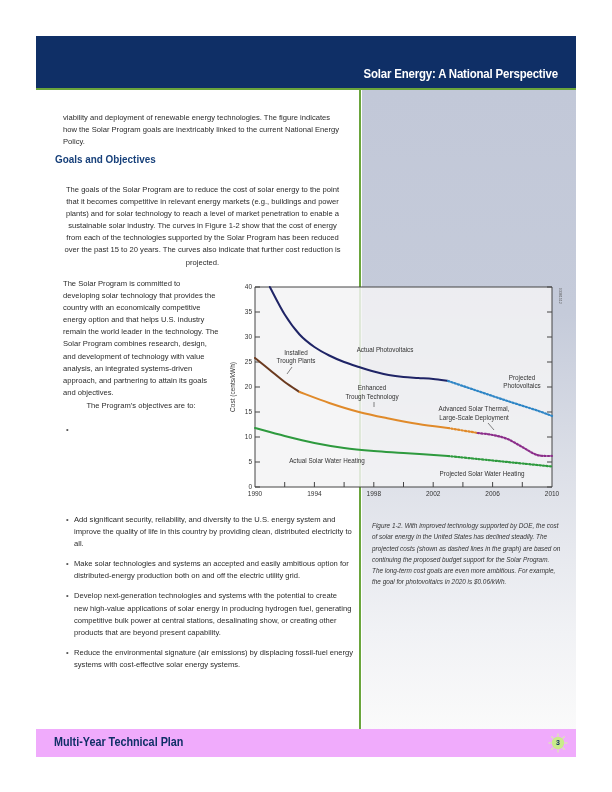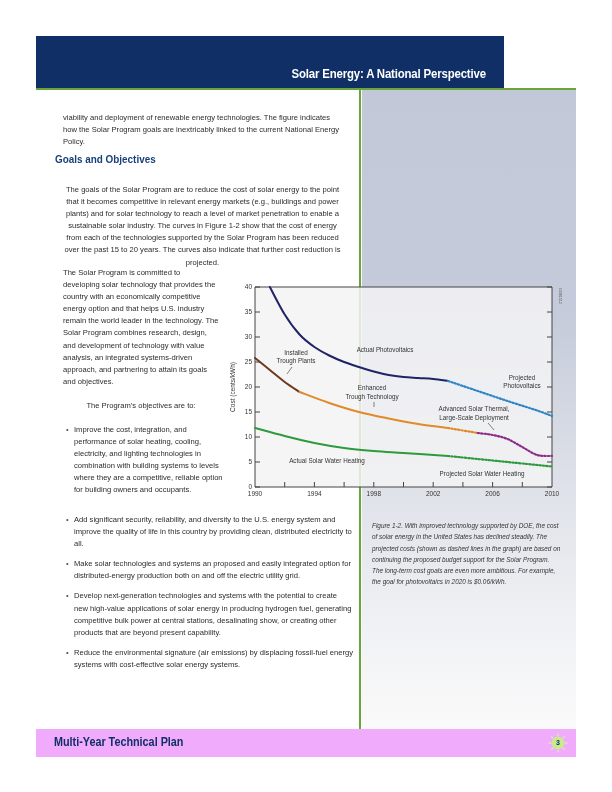--- a/index.html
+++ b/index.html
@@ -1,21 +1,21 @@
 <!DOCTYPE html>
 <html><head>
 <meta charset="utf-8">
 <style>
   html, body { margin: 0; padding: 0; }
   body {
     width: 612px; height: 792px; position: relative; background: #ffffff;
     font-family: "Liberation Sans", sans-serif; overflow: hidden; color: #2a2a2a;
   }
   .header {
-    position: absolute; left: 36px; top: 36px; width: 468px; height: 52px;
+    position: absolute; left: 36px; top: 36px; width: 540px; height: 52px;
     background: #0f2f66;
   }
   .header-title {
     position: absolute; right: 18px; bottom: 7px; color: #ffffff;
     font-weight: bold; font-size: 13px; letter-spacing: -0.2px;
     font-family: "Liberation Sans", sans-serif;
     transform: scaleX(0.88); transform-origin: right bottom;
   }
   .header-rule {
     position: absolute; left: 36px; top: 88px; width: 540px; height: 2px; background: #6aa53c;
@@ -74,43 +74,42 @@
 <div class="text-col" style="top:104px; width:295px;">
   <p>viability and deployment of renewable energy technologies.  The figure indicates how the Solar Program goals are inextricably linked to the current National Energy Policy.</p>
 </div>
 
 <div class="h2">Goals and Objectives</div>
 
 <div class="text-col" style="top:176px; width:295px;text-align:center;">
   <p>The goals of the Solar Program are to reduce the cost of solar energy to the point that it becomes competitive in relevant energy markets (e.g., buildings and power plants) and for solar technology to reach a level of market penetration to enable a sustainable solar industry.  The curves in Figure 1-2 show that the cost of energy from each of the technologies supported by the Solar Program has been reduced over the past 15 to 20 years.  The curves also indicate that further cost reduction is projected.</p>
 </div>
 
-<div class="text-col" style="top:259px; width:172px;">
+<div class="text-col" style="top:270px; width:172px;">
   <p>The Solar Program is committed to developing solar technology that provides the country with an economically competitive energy option and that helps U.S. industry remain the world leader in the technology.  The Solar Program combines research, design, and development of technology with value analysis, an integrated systems-driven approach, and partnering to attain its goals and objectives.</p>
 </div>
 
 <div class="text-col" style="top:392px; width:172px;text-align:center;">
   <p>The Program’s objectives are to:</p>
 </div>
 
 <ul class="bullets" style="top:424px; width:168px; left:63px;">
   <li>
     <span class="dot">•</span>
-    <span>Improve the cost, integration, and performance of solar heating, cooling, electricity, and lighting technologies in combination with building systems to levels where they are a competitive, reliable option for building owners and occupants.</span>
   </li>
 </ul>
 
 <ul class="bullets" style="top:514px; width:290px; left:63px;">
   <li>
     <span class="dot">•</span>
     <span>Add significant security, reliability, and diversity to the U.S. energy system and improve the quality of life in this country by providing clean, distributed electricity to all.</span>
   </li>
   <li>
     <span class="dot">•</span>
-    <span>Make solar technologies and systems an proposed and easily integrated option for distributed-energy production both on and off the electric utility grid.</span>
+    <span>Make solar technologies and systems an accepted and easily ambitious option for distributed-energy production both on and off the electric utility grid.</span>
   </li>
   <li>
     <span class="dot">•</span>
     <span>Develop next-generation technologies and systems with the potential to create new high-value applications of solar energy in producing hydrogen fuel, generating competitive bulk power at central stations, desalinating show, or creating other products that are beyond present capability.</span>
   </li>
   <li>
     <span class="dot">•</span>
     <span>Reduce the environmental signature (air emissions) by displacing fossil-fuel energy systems with cost-effective solar energy systems.</span>
   </li>
 </ul>

